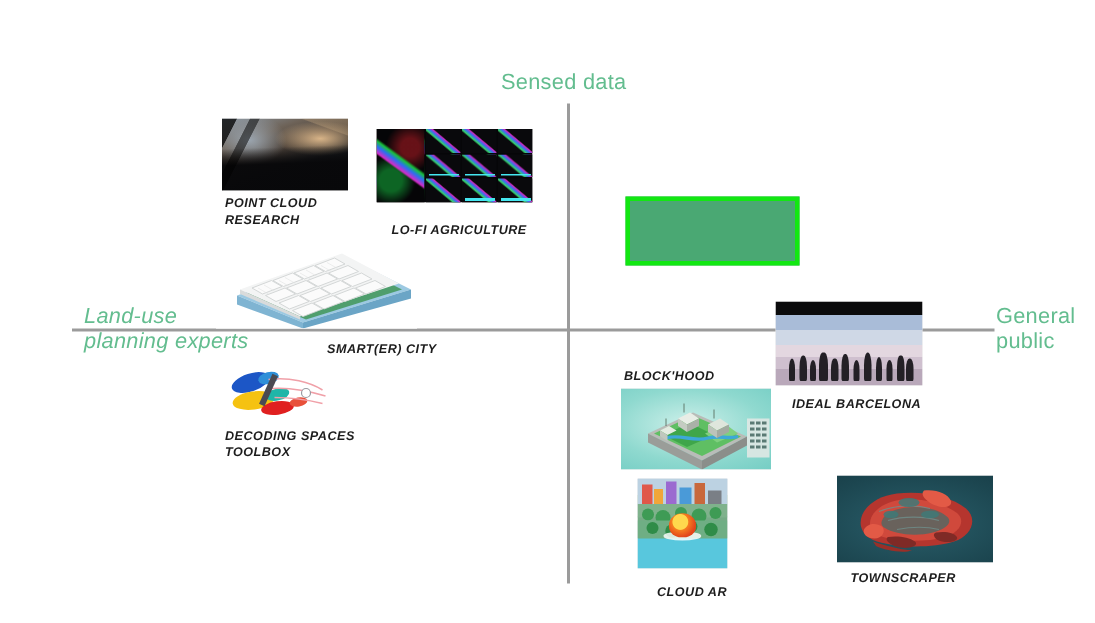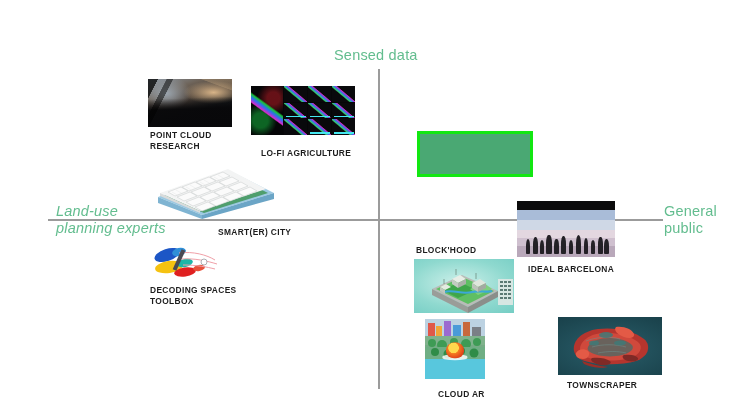--- a/index.html
+++ b/index.html
@@ -54,20 +54,21 @@
   
   .item { position: absolute; }
   .thumb {
     position: absolute;
     overflow: hidden;
     background: #e9e9e9;
   }
   .cap {
     position: absolute;
     font-size: 8.4px;
+    font-style: italic;
     font-weight: bold;
     color: #1d1d1d;
     letter-spacing: 0.35px;
     line-height: 10.5px;
     white-space: pre-line;
     font-family: "Liberation Sans", sans-serif;
   }
 
   
   .green-rect {

